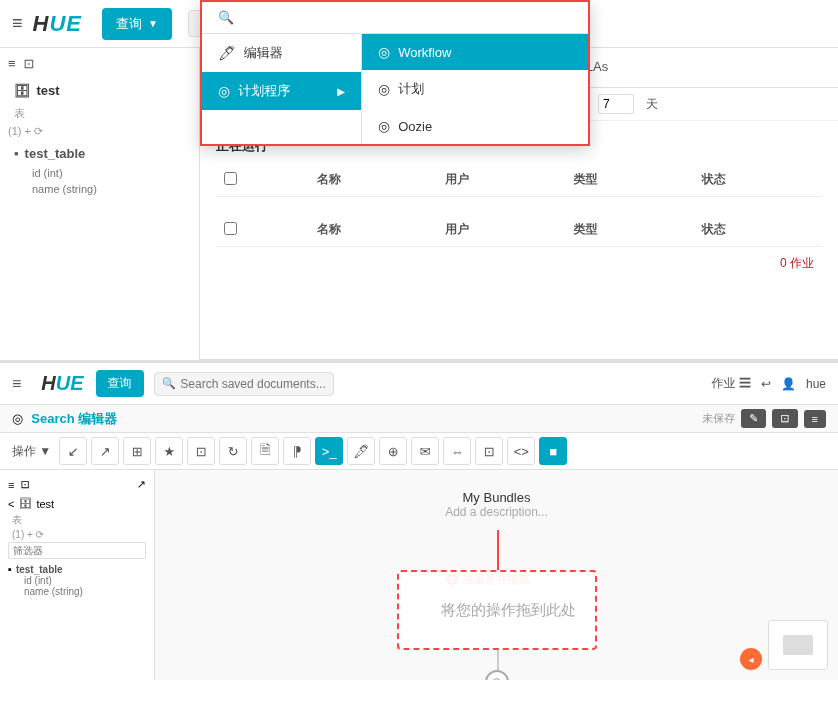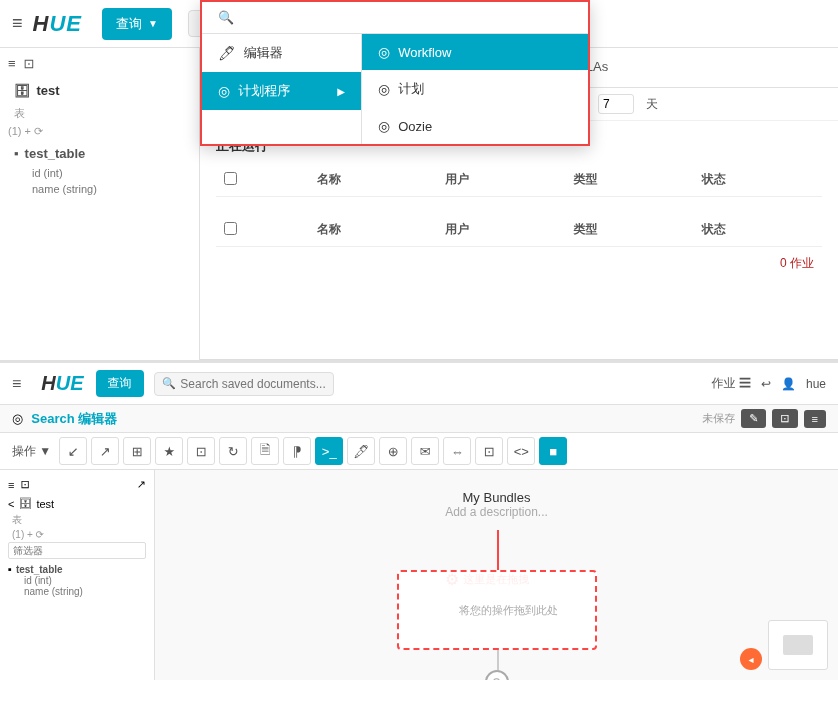--- a/index.html
+++ b/index.html
@@ -430,21 +430,21 @@
     .drop-zone {
       position: absolute;
       border: 2px dashed #ff4444;
       border-radius: 4px;
       background: rgba(255,255,255,0.9);
       text-align: center;
       padding: 10px;
     }
 
     .drop-label {
-      font-size: 11px;
+      font-size: 15px;
       color: #aaa;
       margin-left: 24px;
     }
 
     .drag-hint {
       position: absolute;
       color: #ff4444;
       font-size: 11px;
       display: flex;
       align-items: center;

